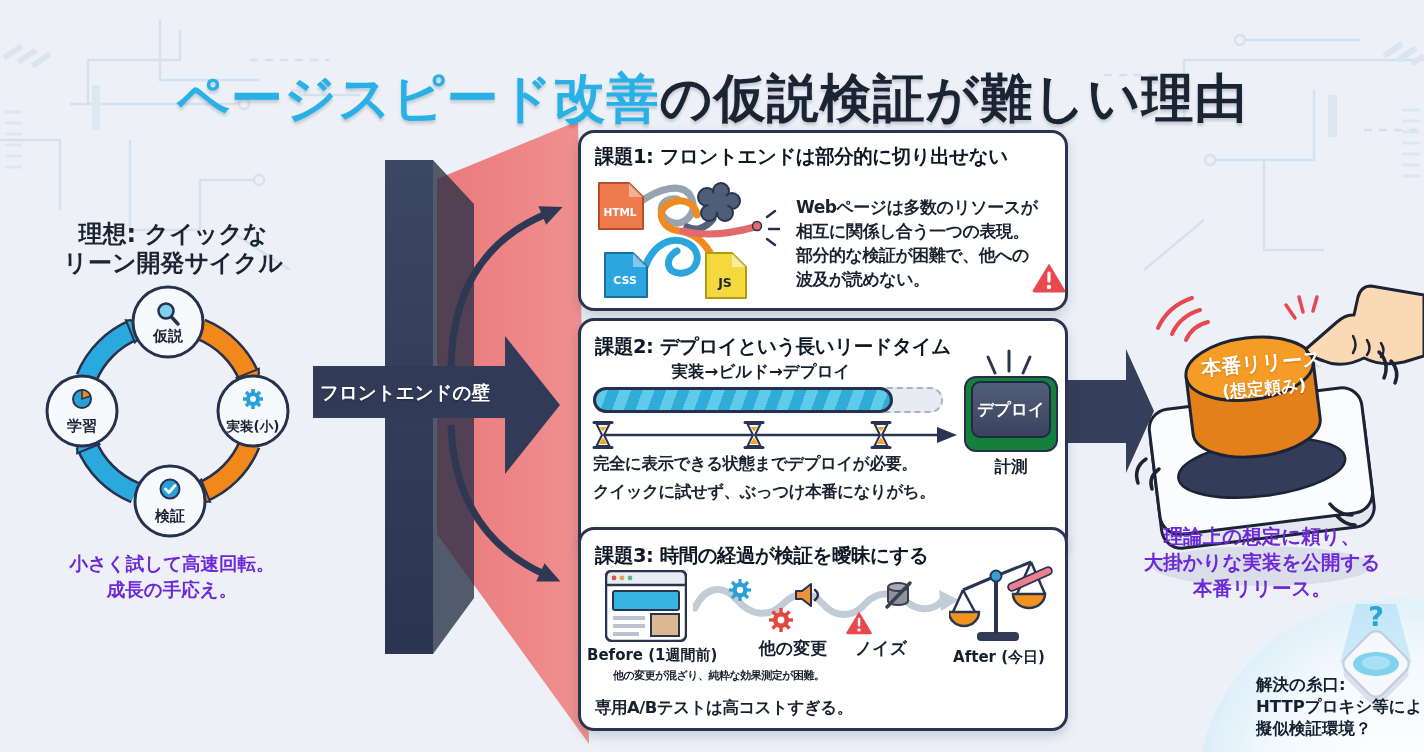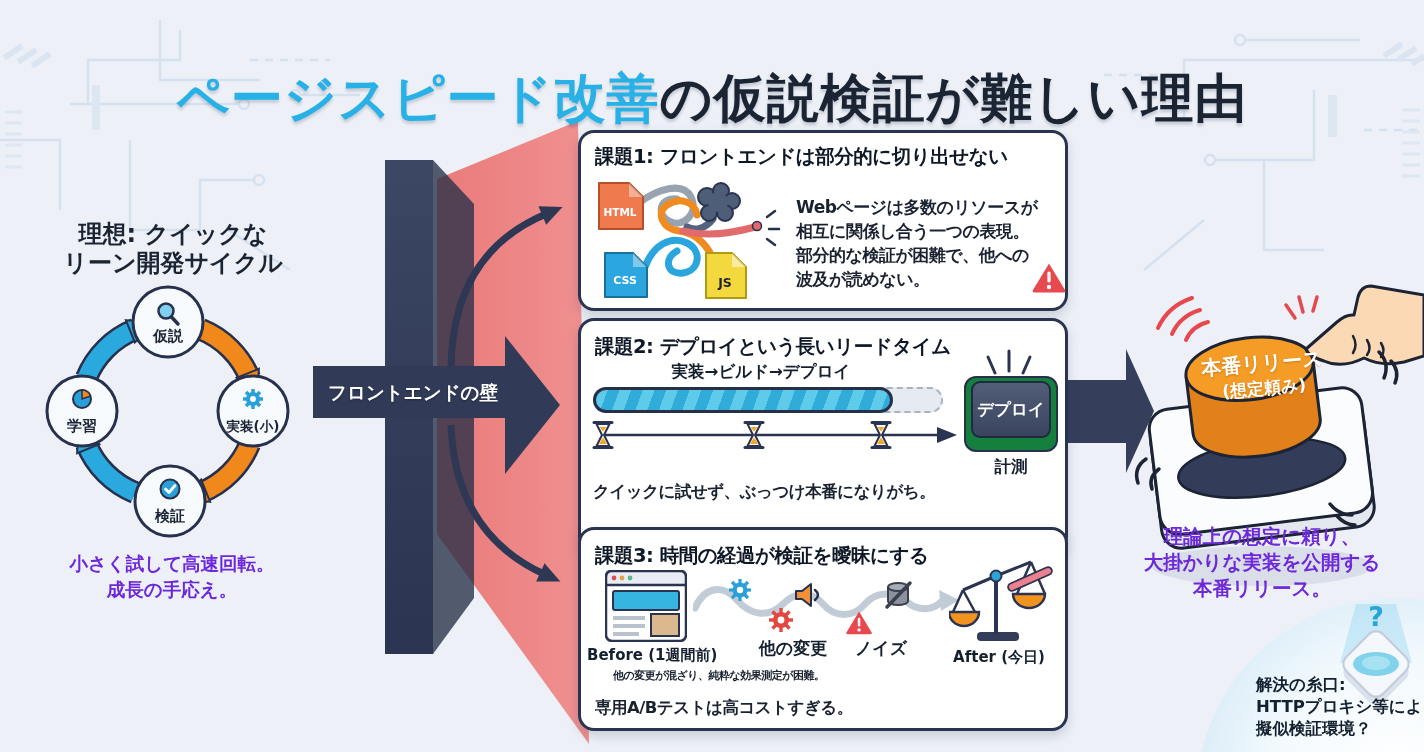--- a/index.html
+++ b/index.html
@@ -4,21 +4,21 @@
 <style>
   html,body{margin:0;padding:0;background:#dfe3ea;}
   .canvas{position:relative;width:1424px;height:752px;overflow:hidden;
           background:#edf1f7;font-family:"DejaVu Sans",sans-serif;color:#1b2433;}
   .abs{position:absolute;}
   .main-title{top:28px;left:0;width:1424px;text-align:center;font-size:52px;font-weight:900;
               letter-spacing:1px;color:#1b2433;text-shadow:0 3px 3px rgba(20,30,60,.18);white-space:nowrap;margin-top:36px;}
   .hl{color:#28b1e6;}
   .sec-heading{font-weight:800;text-align:center;line-height:29px;font-size:24px;color:#1b2433;}
   .caption{font-weight:800;text-align:center;color:#6d28d9;}
-  .wall-label{color:#fff;font-weight:800;font-size:18.5px;text-align:right;white-space:nowrap;
+  .wall-label{color:#fff;font-weight:800;font-size:18.5px;text-align:left;white-space:nowrap;
               text-shadow:0 1px 2px rgba(0,0,0,.35);}
   .card{position:absolute;left:578px;width:490px;background:#fff;border:3px solid #2a3450;
         border-radius:16px;box-shadow:0 5px 12px rgba(35,45,75,.18);box-sizing:border-box;}
   .card-title{position:absolute;left:14px;font-size:19.5px;font-weight:800;color:#0f1826;
               letter-spacing:-0.5px;white-space:nowrap;}
   .body-line{position:absolute;font-weight:700;color:#1a2230;letter-spacing:-0.5px;white-space:nowrap;}
   .small-label{position:absolute;font-weight:800;color:#15202e;text-align:center;white-space:nowrap;}
   .bar-track{position:absolute;left:12px;top:66px;width:350px;height:26px;background:#e6ebf1;
              border:2px dashed #a8b2c2;border-radius:15px;box-sizing:border-box;}
   .bar-fill{position:absolute;left:-2px;top:-2px;width:300px;height:26px;border:3px solid #273049;
@@ -330,20 +330,21 @@
           <path d="M6.5,6 H13.5 L10,10.5 Z" fill="#f5a623"></path>
         </g>
       </defs>
       <path d="M14,20 H350" stroke="#2a3450" stroke-width="2.5"></path>
       <polygon points="350,12 370,20 350,28" fill="#2a3450"></polygon>
       <use href="#hour" x="6" y="6"></use>
       <use href="#hour" x="157" y="6"></use>
       <use href="#hour" x="284" y="6"></use>
     </svg>
 
+    <div class="body-line" style="left:12px;top:132px;font-size:16.5px">完全に表示できる状態までデプロイが必要。</div>
     <div class="body-line" style="left:12px;top:160px;font-size:16.5px">クイックに試せず、ぶっつけ本番になりがち。</div>
 
     <svg class="abs" style="left:402px;top:28px" width="52" height="26" viewBox="0 0 52 26">
       <g stroke="#2a3450" stroke-width="3" stroke-linecap="round">
         <path d="M12,24 L5,8"></path>
           <path d="M26,22 L26,2"></path>
           <path d="M40,24 L47,8"></path>
       </g>
     </svg>
     <div class="key-outer">

